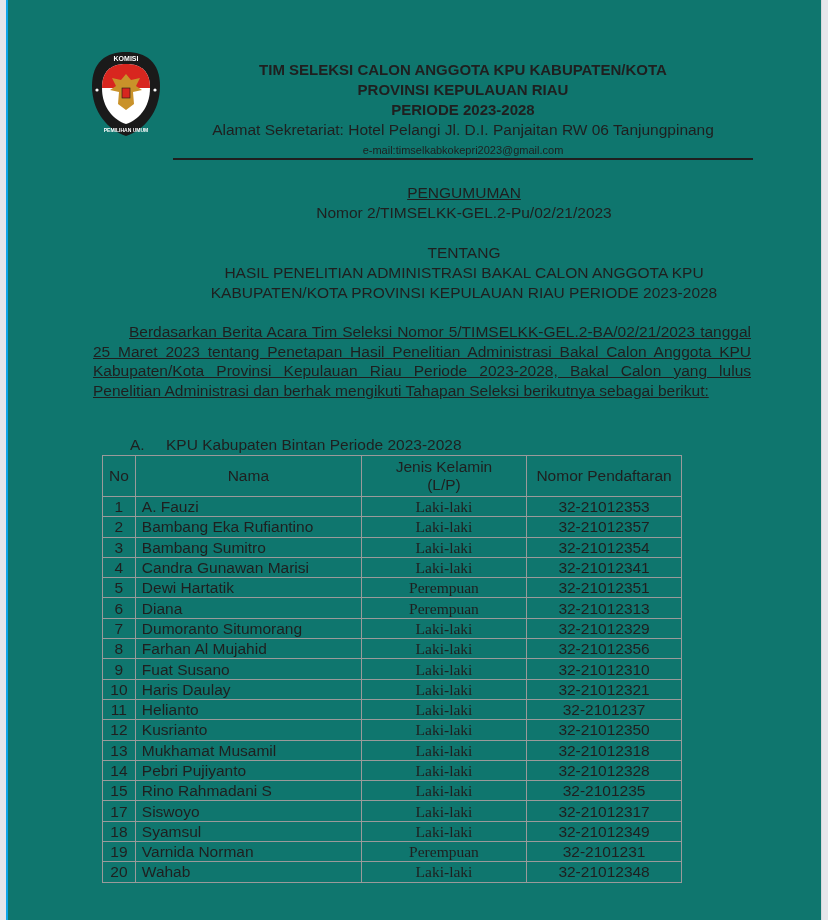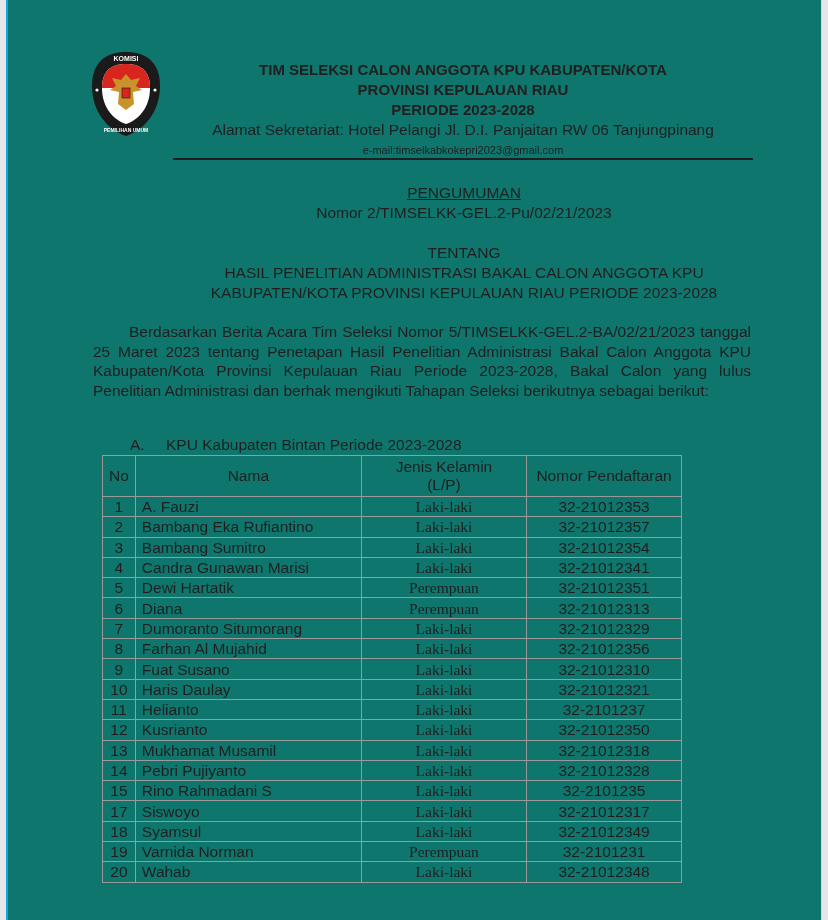--- a/index.html
+++ b/index.html
@@ -30,21 +30,21 @@
       border-top: 2px solid #1f1f1f;
     }
     .title-block {
       position: absolute; left: 100px; top: 183px; width: 712px; text-align: center;
       font-size: 15.5px; line-height: 20px;
     }
     .title-block .underline { text-decoration: underline; }
     .title-block .gap { height: 20px; }
     .para {
       position: absolute; left: 85px; top: 322px; width: 658px;
-      font-size: 15.5px; line-height: 19.5px; text-align: justify;
+      font-size: 15.5px; line-height: 19.5px; text-align: justify; text-decoration: underline;
     }
     .para .indent { display: inline-block; width: 36px; }
     .section-title {
       position: absolute; left: 122px; top: 435px; font-size: 15.5px; line-height: 19px;
     }
     .section-title .letter { display: inline-block; width: 36px; }
     table.data {
       position: absolute; left: 94px; top: 455px; width: 580px;
       border-collapse: collapse; font-size: 15.5px;
     }

